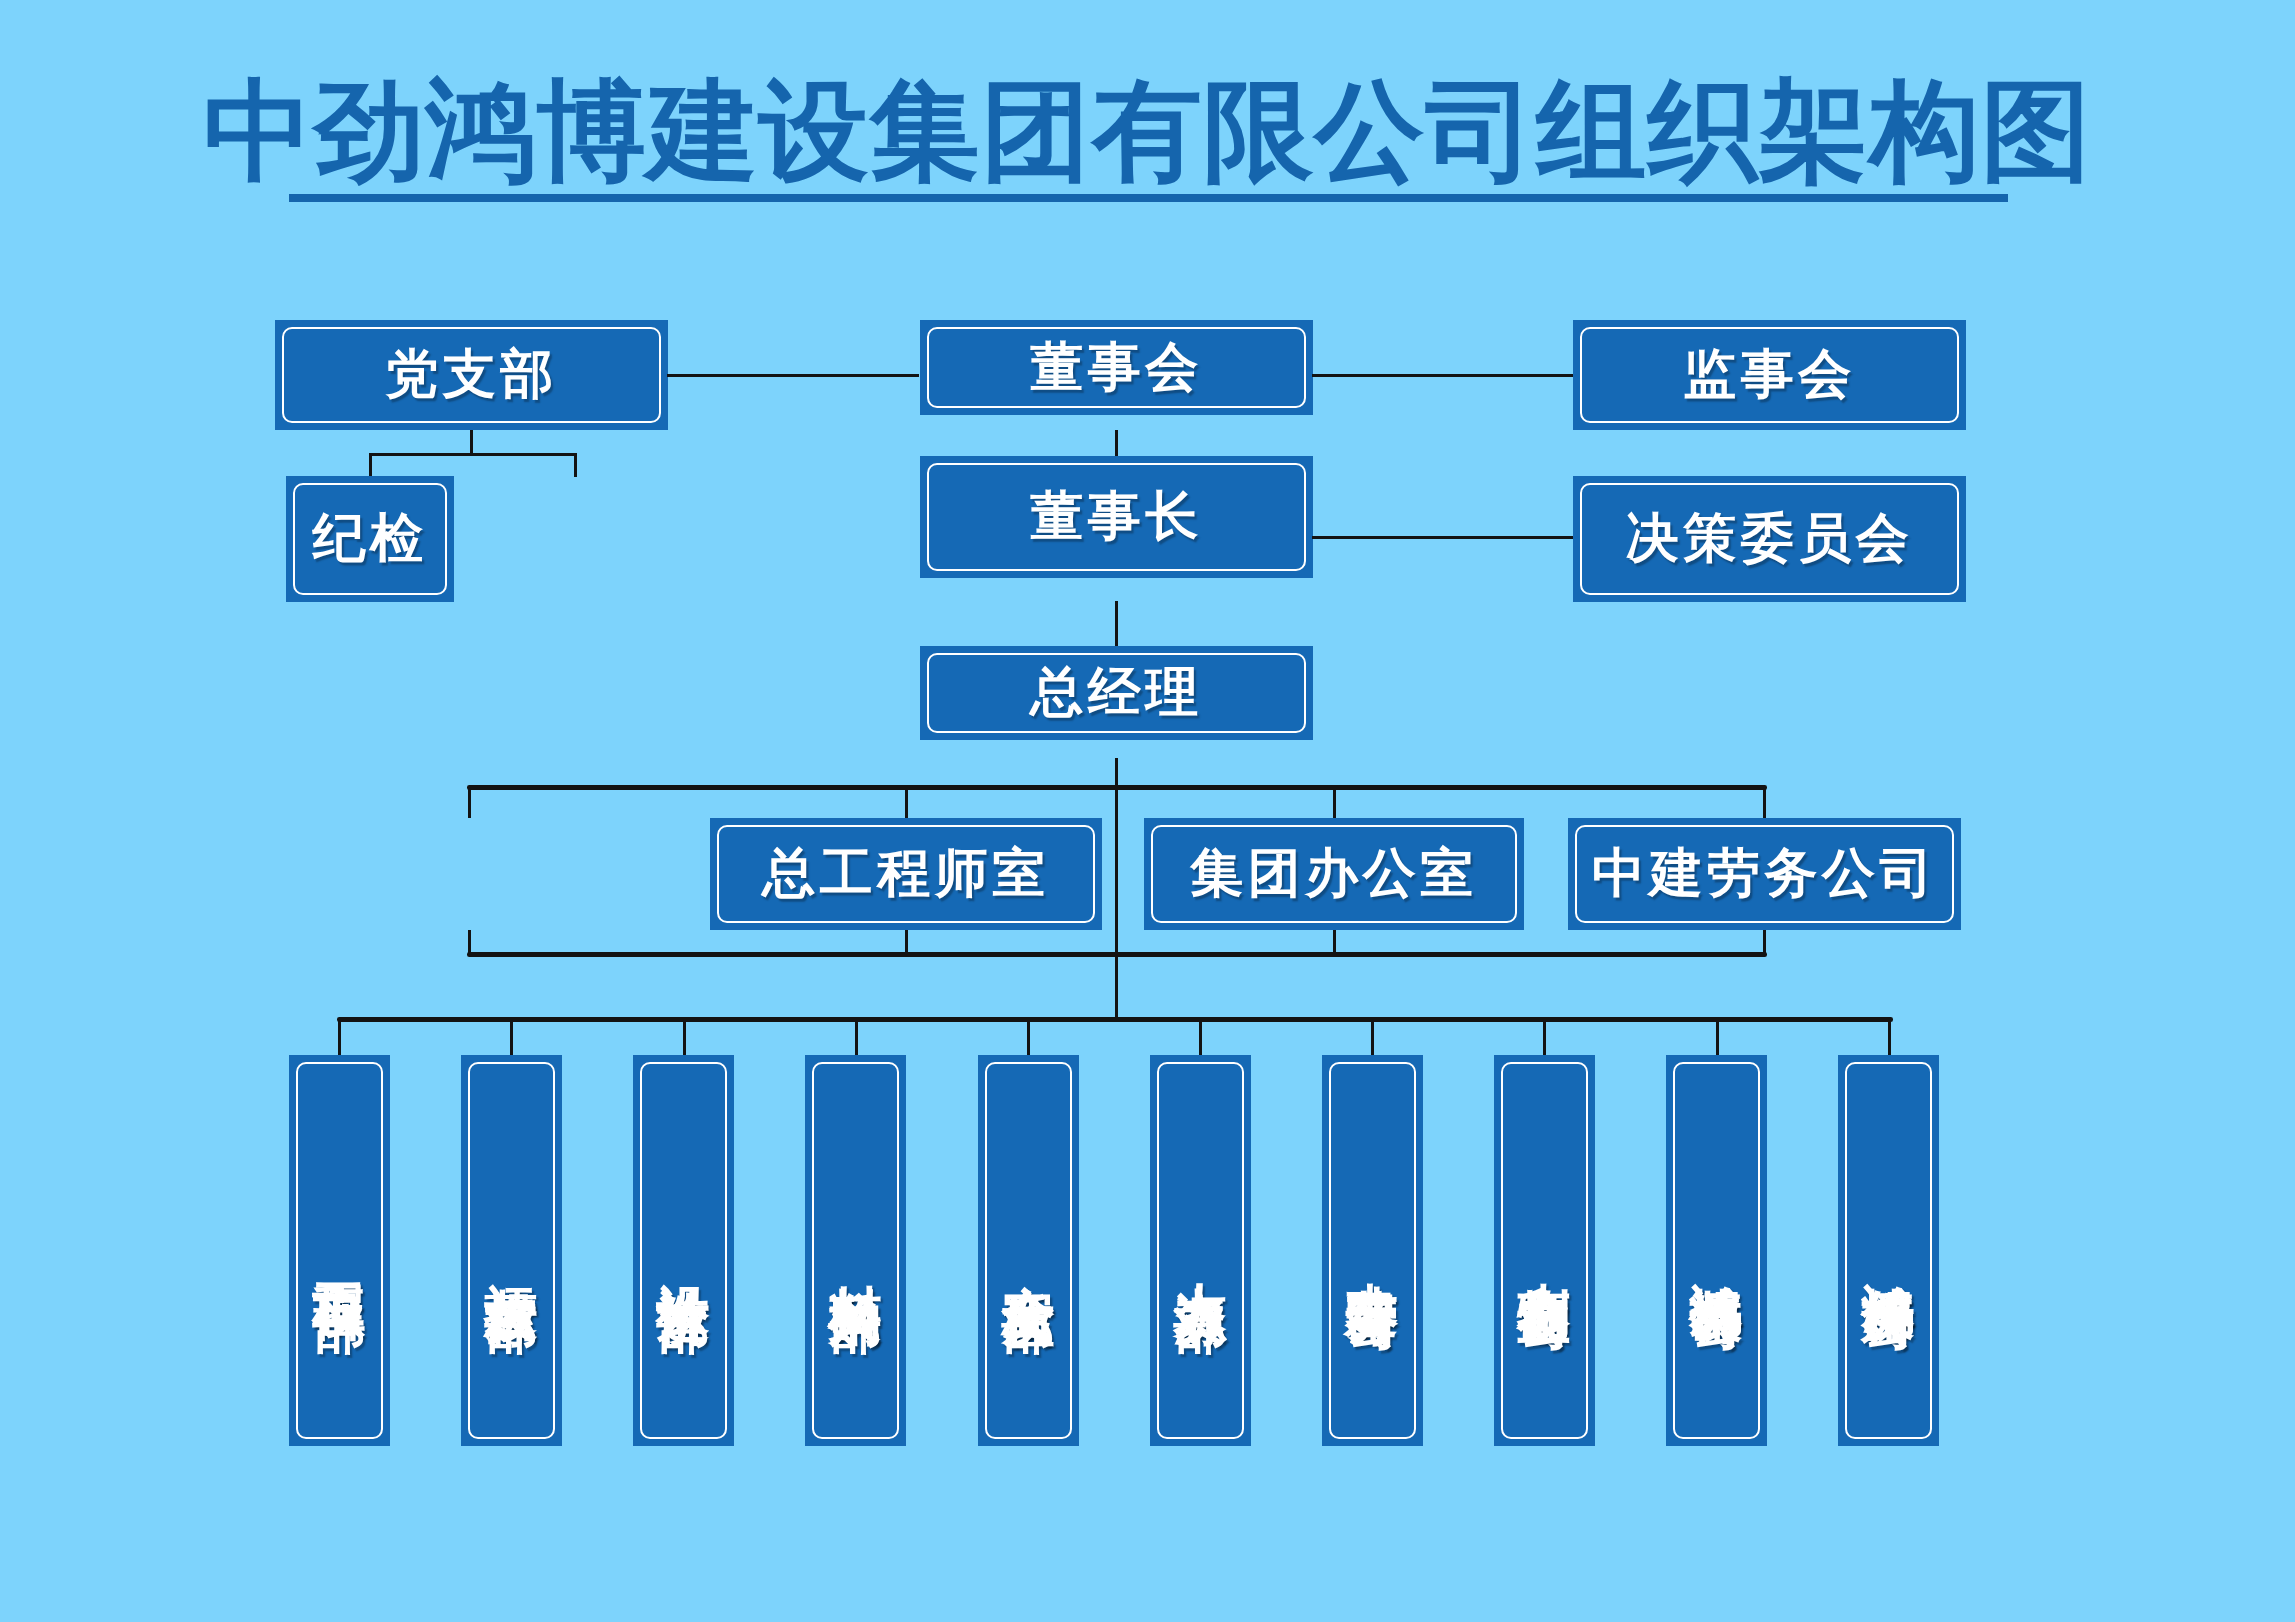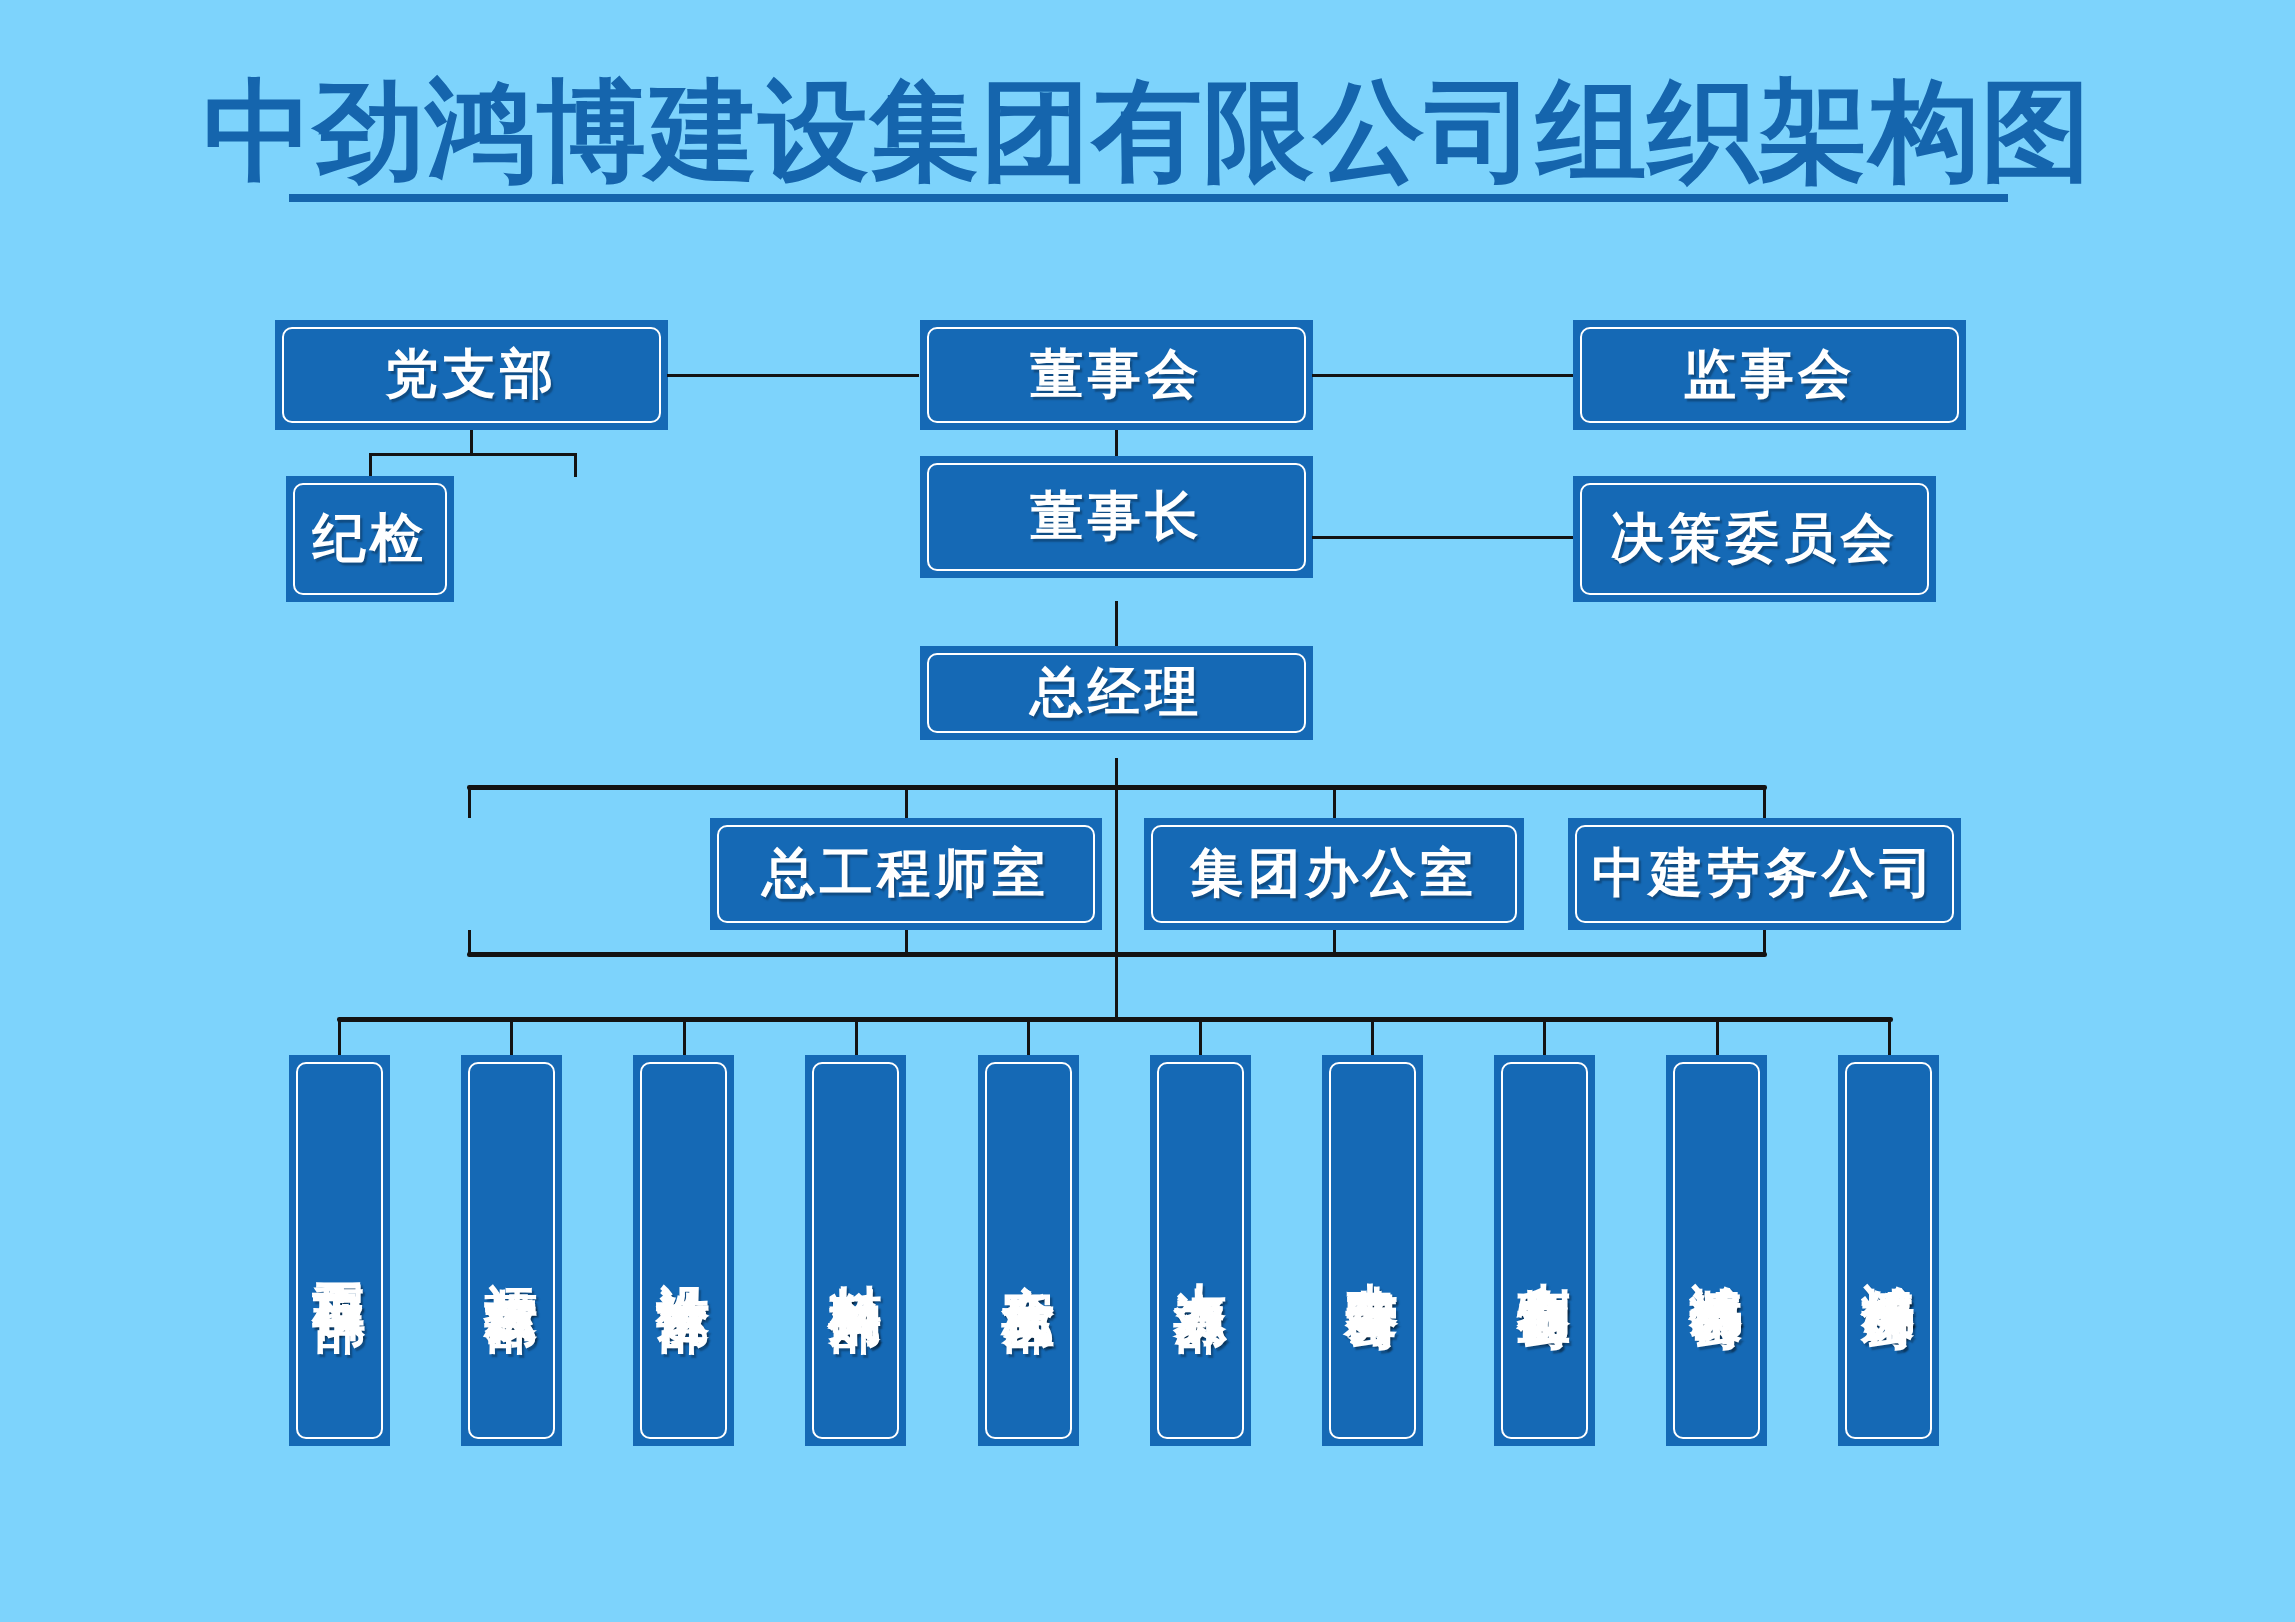--- a/index.html
+++ b/index.html
@@ -70,21 +70,21 @@
 <body>
 
 <div id="page">
 
   <div id="title">中劲鸿博建设集团有限公司组织架构图</div>
   <div id="title-underline"></div>
 
   <div class="box" style="left:275px;top:320px;width:393px;height:110px;">
     <span class="lbl">党支部</span>
   </div>
-  <div class="box" style="left:920px;top:320px;width:393px;height:110px;">
+  <div class="box" style="left:920px;top:320px;width:393px;height:95px;">
     <span class="lbl">董事会</span>
   </div>
   <div class="box" style="left:1573px;top:320px;width:393px;height:110px;text-align:right;">
     <span class="lbl">监事会</span>
   </div>
 
   <div class="hline" style="left:667px;top:374px;width:252px;"></div>
   <div class="hline" style="left:1312px;top:374px;width:261px;"></div>
 
   <div class="vline" style="left:470px;top:430px;height:26px;"></div>
@@ -93,21 +93,21 @@
   <div class="vline" style="left:574px;top:453px;height:23.6px;"></div>
 
   <div class="vline" style="left:1115px;top:430px;height:47px;"></div>
 
   <div class="box" style="left:286px;top:476px;width:168px;height:126px;">
     <span class="lbl">纪检</span>
   </div>
   <div class="box" style="left:920px;top:456px;width:393px;height:122px;">
     <span class="lbl">董事长</span>
   </div>
-  <div class="box" style="left:1573px;top:476px;width:363px;height:126px;justify-content:center;">
+  <div class="box" style="left:1573px;top:476px;width:393px;height:126px;justify-content:center;">
     <span class="lbl">决策委员会</span>
   </div>
 
   <div class="hline" style="left:1312px;top:536px;width:261px;"></div>
 
   <div class="vline" style="left:1115px;top:601px;height:46px;"></div>
 
   <div class="box" style="left:920px;top:646px;width:393px;height:94px;">
     <span class="lbl">总经理</span>
   </div>

